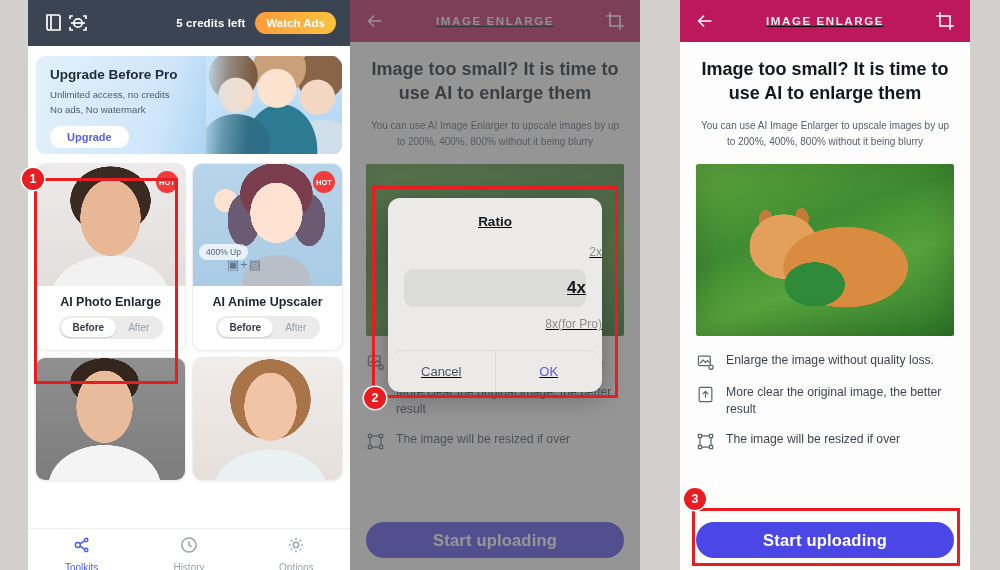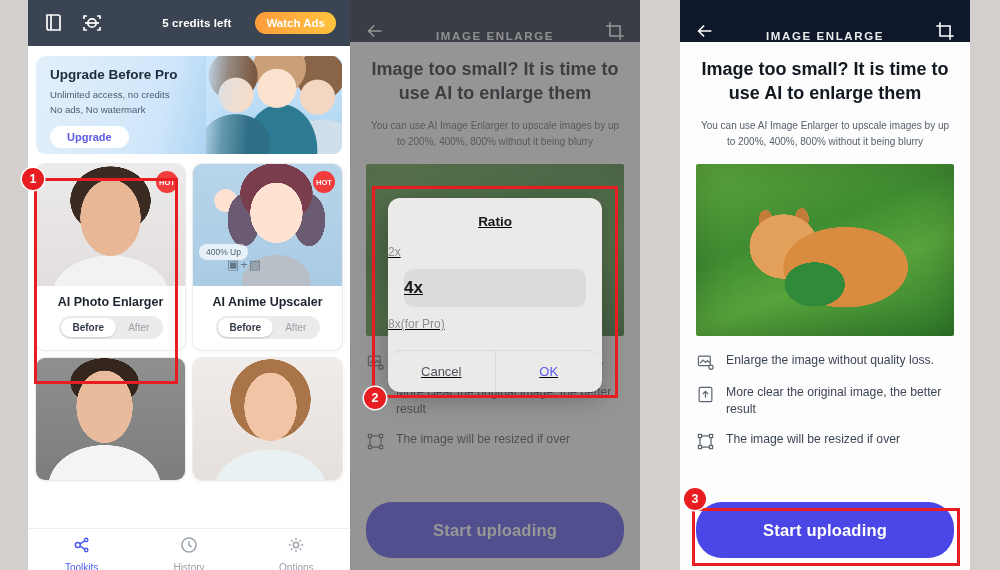--- a/index.html
+++ b/index.html
@@ -17,21 +17,21 @@
     position: absolute; top: 0; height: 570px;
     background: #fff; overflow: hidden;
   }
   #panel1 { left: 28px;  width: 322px; }
   #panel2 { left: 350px; width: 290px; }
   #panel3 { left: 680px; width: 290px; }
 
   
   .p1-top {
     background: #3b4452; height: 46px;
-    display: flex; align-items: center; padding: 0 14px; gap: 14px;
+    display: flex; align-items: center; padding: 0 14px; 
   }
   .p1-icon { width: 24px; height: 24px; color: #fff; display: block; }
   .p1-spacer { flex: 1; }
   .credits { color: #fff; font-size: 11.5px; font-weight: bold; letter-spacing: .1px; }
   .watch-ads {
     margin-left: 10px;
     background: linear-gradient(100deg,#ff9b3d 0%, #ffc43d 100%);
     color: #fff; font-size: 11.5px; font-weight: bold;
     padding: 5px 11px; border-radius: 11px; border: none; cursor: pointer;
     white-space: nowrap;
@@ -130,21 +130,21 @@
     position: absolute; left: 0; bottom: 0; width: 100%; height: 52px;
     background: #fff; border-top: 1px solid #eceef0;
     display: flex; align-items: center;
   }
   .tab { flex:1; text-align:center; color:#9aa2ab; }
   .tab svg { display:block; margin: 0 auto 2px; width: 20px; height: 20px; }
   .tab span { font-size: 10px; }
   .tab.active { color:#4a5df0; }
 
   
-  .e-top { height: 42px; background:#0f172a; display:flex; align-items:flex-end; padding: 0 14px; }
+  .e-top { height: 42px; background:#be185d; display:flex; align-items:center; padding: 0 14px; text-decoration: underline; }
   .e-top .mid { flex:1; text-align:center; color:#e9ebee; font-size: 11.5px; letter-spacing: 1.6px; font-weight: 600; }
   .e-ico { width: 22px; height: 22px; color:#ffffff; }
   .e-body { padding: 0 16px; height: 528px; position: relative; background:#fdfdfd; }
   .e-h1 { font-size: 18px; font-weight: bold; color:#121820; text-align:center; line-height:1.32; padding: 16px 4px 0; }
   .e-p  { font-size: 10px; color:#56606c; text-align:center; line-height:1.62; padding: 12px 2px 0; }
   .e-photo {
     margin: 14px auto 0; width: 258px; height: 172px; border-radius: 2px;
     background:
       radial-gradient(ellipse 30px 22px at 46% 70%, #2f8a3a 0 100%, transparent 101%),
       radial-gradient(ellipse 62px 40px at 58% 60%, #d98b3f 0 100%, transparent 101%),
@@ -155,38 +155,38 @@
       radial-gradient(ellipse 7px 11px at 41% 32%, #c07c38 0 100%, transparent 101%),
       linear-gradient(160deg,#5fa83f 0%, #3f8c31 38%, #57a33c 62%, #2f7a2a 100%);
     box-shadow: inset 0 0 36px rgba(0,0,0,.2);
   }
   .feats { margin-top: 16px; }
   .feat { display:flex; gap: 11px; align-items:flex-start; margin-bottom: 12px; }
   .feat svg { width: 19px; height: 19px; flex: 0 0 19px; color:#5a6470; margin-top: 1px; }
   .feat p { font-size: 12.2px; color:#3c4653; line-height: 1.42; }
   .upload-btn {
     position: absolute; left: 16px; right: 16px; bottom: 12px;
-    height: 56px; border-radius: 26px; border:none; cursor:pointer;
+    height: 36px; border-radius: 26px; border:none; cursor:pointer;
     background: #4b46e6; color:#fff; font-size: 16.5px; font-weight: bold;
     letter-spacing: .2px;
   }
 
   
   .dim { position:absolute; inset:0; background: rgba(85,85,85,.62); z-index: 20; }
 
   
   .dialog {
     position: absolute; z-index: 30;
     left: 38px; top: 198px; width: 214px;
     background: #eceae8; border-radius: 12px; overflow: hidden;
     box-shadow: 0 6px 26px rgba(0,0,0,.28);
     text-decoration: underline;
   }
   .dlg-title { text-align:center; font-size: 13.5px; font-weight: bold; color:#15181c; padding: 16px 0 9px; }
-  .dlg-opt { text-align:left; font-size: 12px; color:#8d8d8d; padding: 7px 0; }
+  .dlg-opt { text-align:right; font-size: 12px; color:#8d8d8d; padding: 7px 0; }
   .dlg-opt.sel {
     background: #dbdbd9; color:#14181d; font-size: 17px; font-weight: bold;
     margin: 3px 16px; border-radius: 9px; padding: 9px 0;
   }
   .dlg-actions { display:flex; border-top: 1px solid #dadada; margin-top: 12px; border-radius: 15px; }
   .dlg-actions button {
     flex:1; background: transparent; border:none; cursor:pointer;
     font-size: 13px; padding: 13px 0; color:#4e555e;
   }
   .dlg-actions button + button { border-left: 1px solid #dadada; color:#5b59ee; }
@@ -234,21 +234,21 @@
         </div>
       </div>
 
       <div class="grid">
 
         <div class="card">
           <div class="card-thumb">
             <div class="th-woman1"></div>
             <div class="hot">HOT</div>
           </div>
-          <div class="card-title">AI Photo Enlarger</div>
+          <div class="card-title">AI Photo Enlarge</div>
           <div class="ba">
             <span class="on">Before</span>
             <span>After</span>
           </div>
         </div>
 
         <div class="card">
           <div class="card-thumb">
             <div class="th-anime"></div>
             <div class="anime-tag">400% Up</div>

